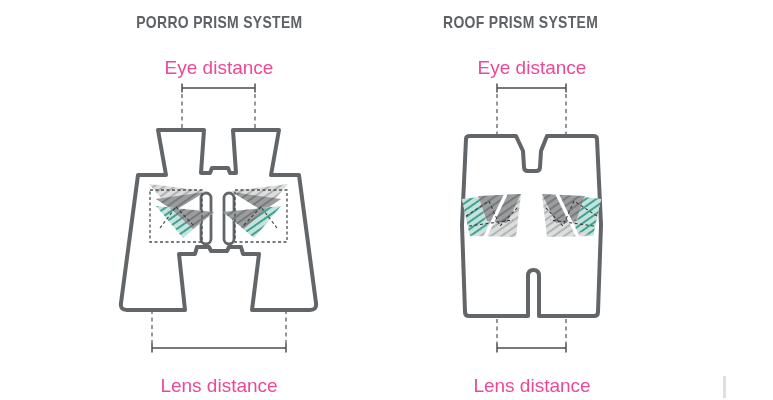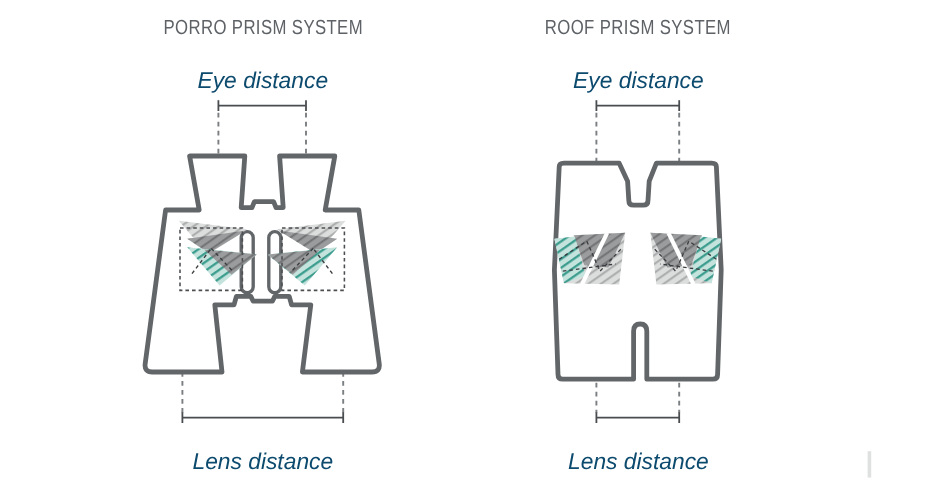--- a/index.html
+++ b/index.html
@@ -3,39 +3,39 @@
 <meta charset="utf-8">
 <style>
   html,body{margin:0;padding:0;}
   body{
     width:773px;height:400px;position:relative;overflow:hidden;
     background:#ffffff;
     font-family:"Liberation Sans", sans-serif;
   }
   .panel-title{
     position:absolute;top:13px;width:220px;text-align:center;
-    font-size:17px;font-weight:400;color:#5e6266;white-space:nowrap;
+    font-size:17px;font-weight:700;color:#5e6266;white-space:nowrap;
   }
   .panel-title span{display:inline-block;transform:scaleX(0.82);letter-spacing:0.4px;}
   .dist-label{
     position:absolute;width:220px;text-align:center;
-    font-size:19px;color:#0c4a6e;white-space:nowrap;font-style:italic;
+    font-size:19px;color:#ec4899;white-space:nowrap;
   }
   .eye-label{top:57px;}
   .lens-label{top:375px;}
   .edge-artifact{
     position:absolute;left:723px;top:376px;width:3px;height:22px;background:#dfe1e1;
   }
   svg{position:absolute;left:0;top:0;}
 </style>
 </head>
 <body>
 
 <div class="panel-title" style="left:109px;"><span>PORRO PRISM SYSTEM</span></div>
-<div class="panel-title" style="left:422px;"><span>ROOF PRISM SYSTEM</span></div>
+<div class="panel-title" style="left:411px;"><span>ROOF PRISM SYSTEM</span></div>
 
 <div class="dist-label eye-label" style="left:109px;">Eye distance</div>
 <div class="dist-label eye-label" style="left:422px;">Eye distance</div>
 <div class="dist-label lens-label" style="left:109px;">Lens distance</div>
 <div class="dist-label lens-label" style="left:422px;">Lens distance</div>
 
 <svg width="773" height="400" viewBox="0 0 773 400">
   <defs>
     <pattern id="hatchLight" width="6" height="6" patternUnits="userSpaceOnUse" patternTransform="rotate(-35)">
       <rect width="6" height="6" fill="#dcdddd"></rect>

